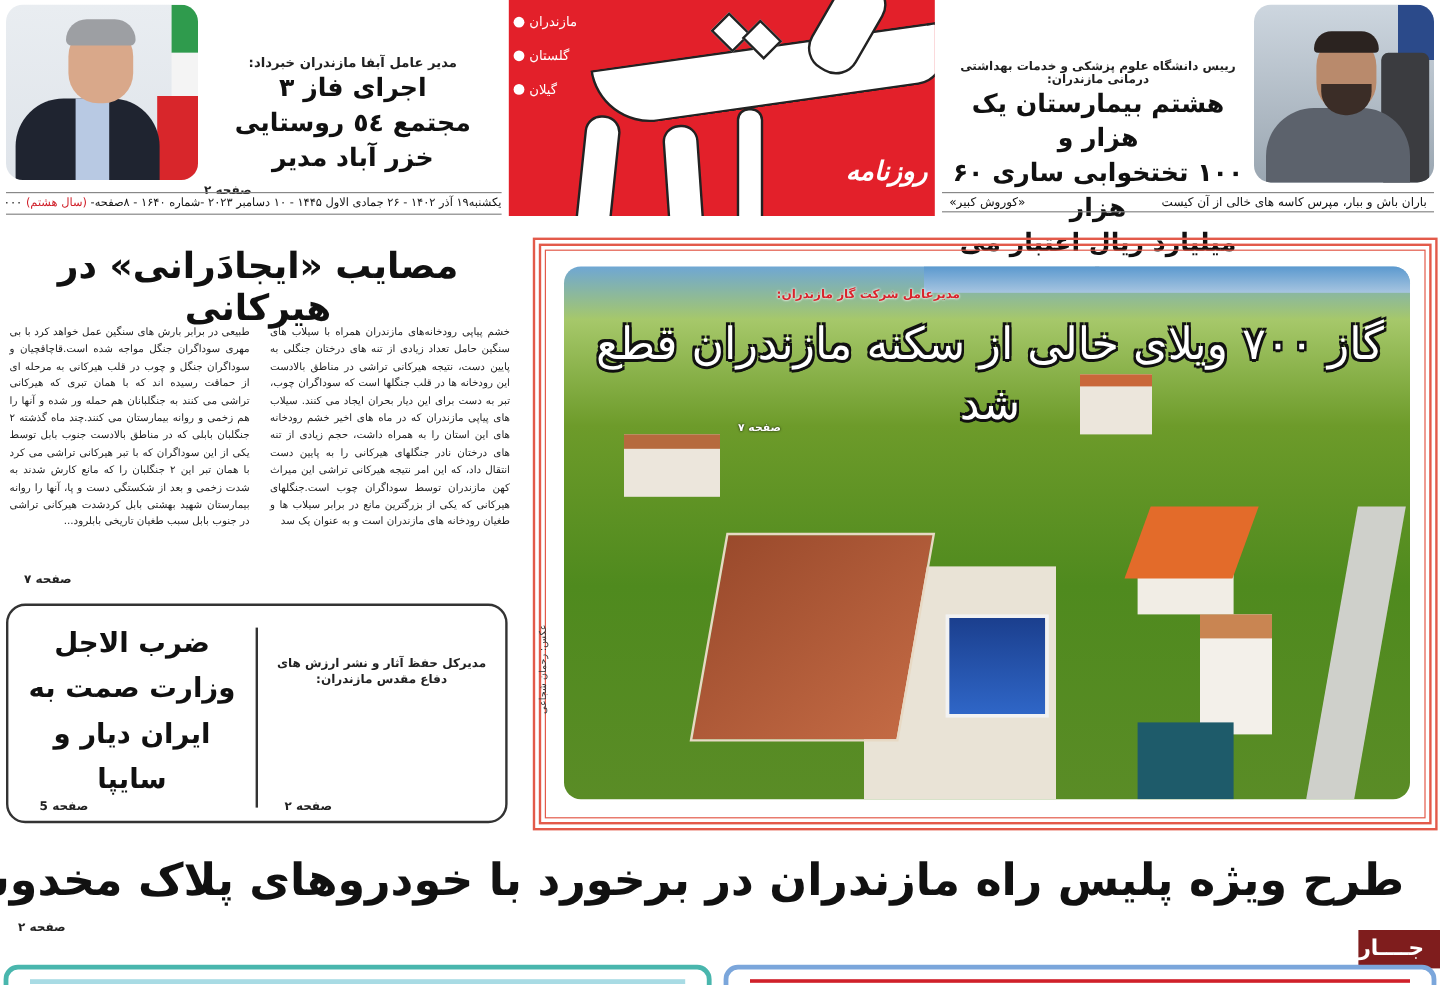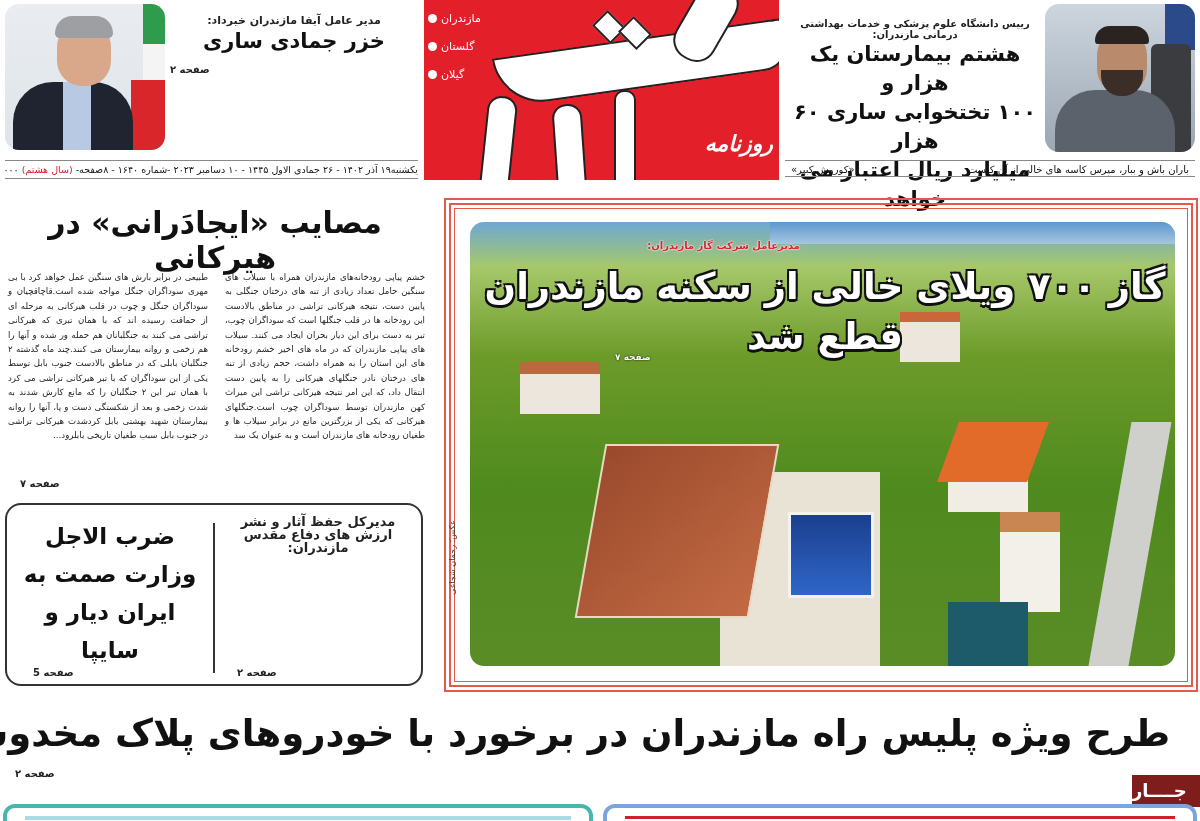--- a/index.html
+++ b/index.html
@@ -17,21 +17,21 @@
     }
     .lead-photo-left .flag-g { position:absolute; right:0; top:0; width:22px; height:40px; background:#2f9b4d; }
     .lead-photo-left .flag-w { position:absolute; right:0; top:40px; width:22px; height:36px; background:#f4f4f4; }
     .lead-photo-left .flag-r { position:absolute; right:0; top:76px; width:34px; height:70px; background:#d8262b; }
     .lead-photo-left .head { position:absolute; left:52px; top:16px; width:54px; height:66px; border-radius:28px 28px 26px 26px; background:#d9a88a; }
     .lead-photo-left .hair { position:absolute; left:50px; top:12px; width:58px; height:22px; border-radius:30px 30px 8px 8px; background:#9d9fa3; }
     .lead-photo-left .suit { position:absolute; left:8px; top:78px; width:120px; height:80px; border-radius:40px 40px 0 0; background:#1f2430; }
     .lead-photo-left .shirt { position:absolute; left:58px; top:78px; width:28px; height:70px; background:#b8c9e3; }
 
     .story-top-left { left: 170px; top: 14px; width: 248px; text-align: center; }
-    .kicker { font-size: 11px; font-weight: bold; color: #222; }
+    .kicker { font-size: 11px; font-weight: bold; color: #222; margin-top: 32px; }
     .headline-m { font-size: 21px; font-weight: bold; line-height: 29px; color: #111; }
     .page-ref { font-size: 10px; font-weight: bold; color: #222; }
 
     .logo {
       left: 424px; top: 0; width: 355px; height: 180px; background: #e3202a; overflow: hidden;
     }
     .logo .swoosh1 { position:absolute; left:70px; top:38px; width:290px; height:46px; border-radius: 0 0 60px 120px; background:#fff; border:2px solid #222; transform: rotate(-8deg); }
     .logo .swoosh2 { position:absolute; left:260px; top:-20px; width:40px; height:80px; background:#fff; border:2px solid #222; border-radius:20px; transform: rotate(30deg); }
     .logo .dot1 { position:absolute; left:172px; top:16px; width:22px; height:18px; background:#fff; border:2px solid #222; transform: rotate(45deg); }
     .logo .dot2 { position:absolute; left:198px; top:22px; width:22px; height:18px; background:#fff; border:2px solid #222; transform: rotate(45deg); }
@@ -71,21 +71,21 @@
     .body-col { font-size: 8.6px; line-height: 14.4px; text-align: justify; color: #222; }
     .body-col-right { left: 225px; top: 270px; width: 200px; }
     .body-col-left { left: 8px; top: 270px; width: 200px; }
     .forest-page { left: 20px; top: 478px; }
 
     .box-two {
       left: 5px; top: 503px; width: 418px; height: 183px; border: 2px solid #333; border-radius: 16px; box-sizing: border-box;
     }
     .box-two .divider { position:absolute; left:206px; top:18px; width:2px; height:150px; background:#333; }
     .box-right-story { position:absolute; right:8px; top:10px; width:190px; text-align:center; }
-    .box-right-story .kicker { font-size: 13px; line-height: 13px; }
+    .box-right-story .kicker { font-size: 10px; line-height: 13px; }
     .box-right-story .headline { font-size: 20px; font-weight: bold; line-height: 30px; margin-top: 6px; }
     .box-left-story { position:absolute; left:8px; top:12px; width:190px; text-align:center; }
     .box-left-story .headline { font-size: 23px; font-weight: bold; line-height: 38px; }
     .box-two .pref-r { position:absolute; left:230px; bottom:6px; }
     .box-two .pref-l { position:absolute; left:26px; bottom:6px; }
 
     
     .photo-frame {
       left: 444px; top: 198px; width: 754px; height: 494px; box-sizing: border-box;
       border: 2px solid #e35a4a; outline: 2px solid #e35a4a; outline-offset: -7px;
@@ -102,21 +102,21 @@
     .photo .house2-roof { position:absolute; left:478px; top:200px; width:90px; height:60px; background:#e36b2a; transform: skewX(-20deg); }
     .photo .house2-wall { position:absolute; left:478px; top:250px; width:80px; height:40px; background:#f1ede5; }
     .photo .house3 { position:absolute; left:530px; top:290px; width:60px; height:80px; background:#f3f0ea; border-top:20px solid #c98552; }
     .photo .road { position:absolute; left:640px; top:200px; width:40px; height:244px; background:#cfd0cb; transform: skewX(-10deg); }
     .photo .house4 { position:absolute; left:50px; top:140px; width:80px; height:40px; background:#ece6dc; border-top:12px solid #b66a3e; }
     .photo .house5 { position:absolute; left:430px; top:90px; width:60px; height:40px; background:#ece6dc; border-top:10px solid #c9673a; }
     .photo .water { position:absolute; left:478px; top:380px; width:80px; height:64px; background:#1e5b6a; }
 
     .photo-kicker { left: 560px; top: 240px; width: 240px; text-align: right; font-size: 10px; font-weight: bold; color: #d8242c; text-shadow: 0 0 2px #fff, 0 0 2px #fff; }
     .photo-headline {
-      left: 480px; top: 262px; width: 690px; text-align: center; font-size: 37px; line-height: 50px; font-weight: bold; color: #fff;
+      left: 480px; top: 262px; width: 690px; text-align: center; font-size: 37px; line-height: 50px; font-weight: normal; color: #fff;
       text-shadow: -2px -2px 0 #111, 2px -2px 0 #111, -2px 2px 0 #111, 2px 2px 0 #111, 0 3px 0 #111;
     }
     .photo-pageref { left: 615px; top: 352px; font-size: 9px; color: #fff; font-weight: bold; text-shadow: 0 0 2px #000; }
     .photo-credit {
       left: 448px; top: 520px; width: 16px; height: 120px; font-size: 8px; color: #333;
       writing-mode: vertical-rl; transform: rotate(180deg); white-space: nowrap;
     }
 
     
     .bottom-headline { left: 60px; top: 712px; width: 1110px; text-align: right; font-size: 37px; font-weight: bold; color: #111; white-space: nowrap; }
@@ -139,21 +139,23 @@
   <div class="flag-w"></div>
   <div class="flag-r"></div>
   <div class="suit"></div>
   <div class="shirt"></div>
   <div class="head"></div>
   <div class="hair"></div>
 </div>
 
 <div class="abs story-top-left rtl">
   <div class="kicker">مدیر عامل آبفا مازندران خبرداد:</div>
-  <div class="headline-m">خزر جمادی ساری</div>
+  <div class="headline-m">اجرای فاز ۳</div>
+  <div class="headline-m">مجتمع ٥٤ روستایی</div>
+  <div class="headline-m">خزر آباد مدیر</div>
   <div class="page-ref" style="text-align:left;margin-top:8px;">صفحه ۲</div>
 </div>
 
 <div class="abs logo">
   <div class="swoosh1"></div>
   <div class="swoosh2"></div>
   <div class="dot1"></div>
   <div class="dot2"></div>
   <div class="stroke1"></div>
   <div class="stroke2"></div>

